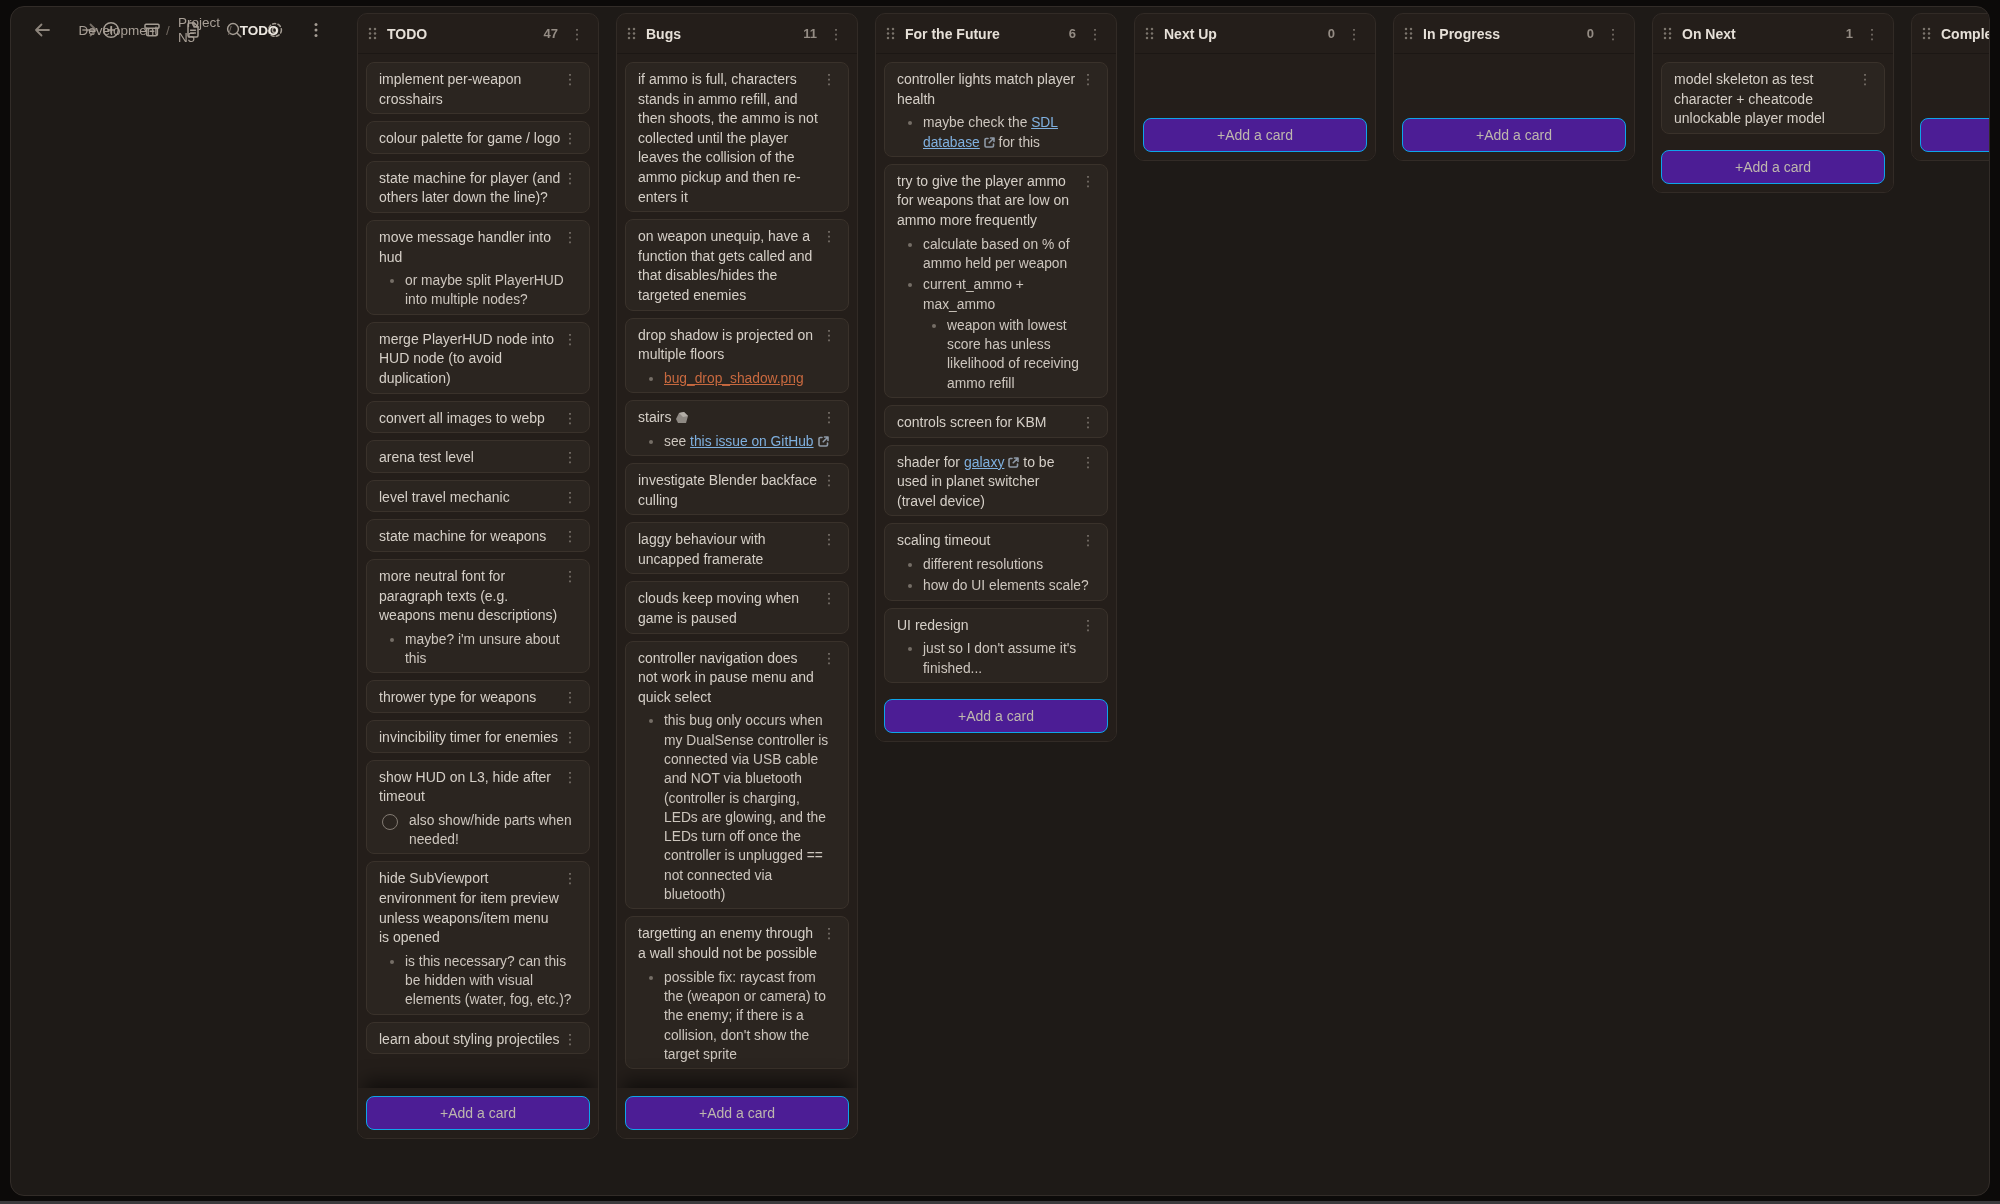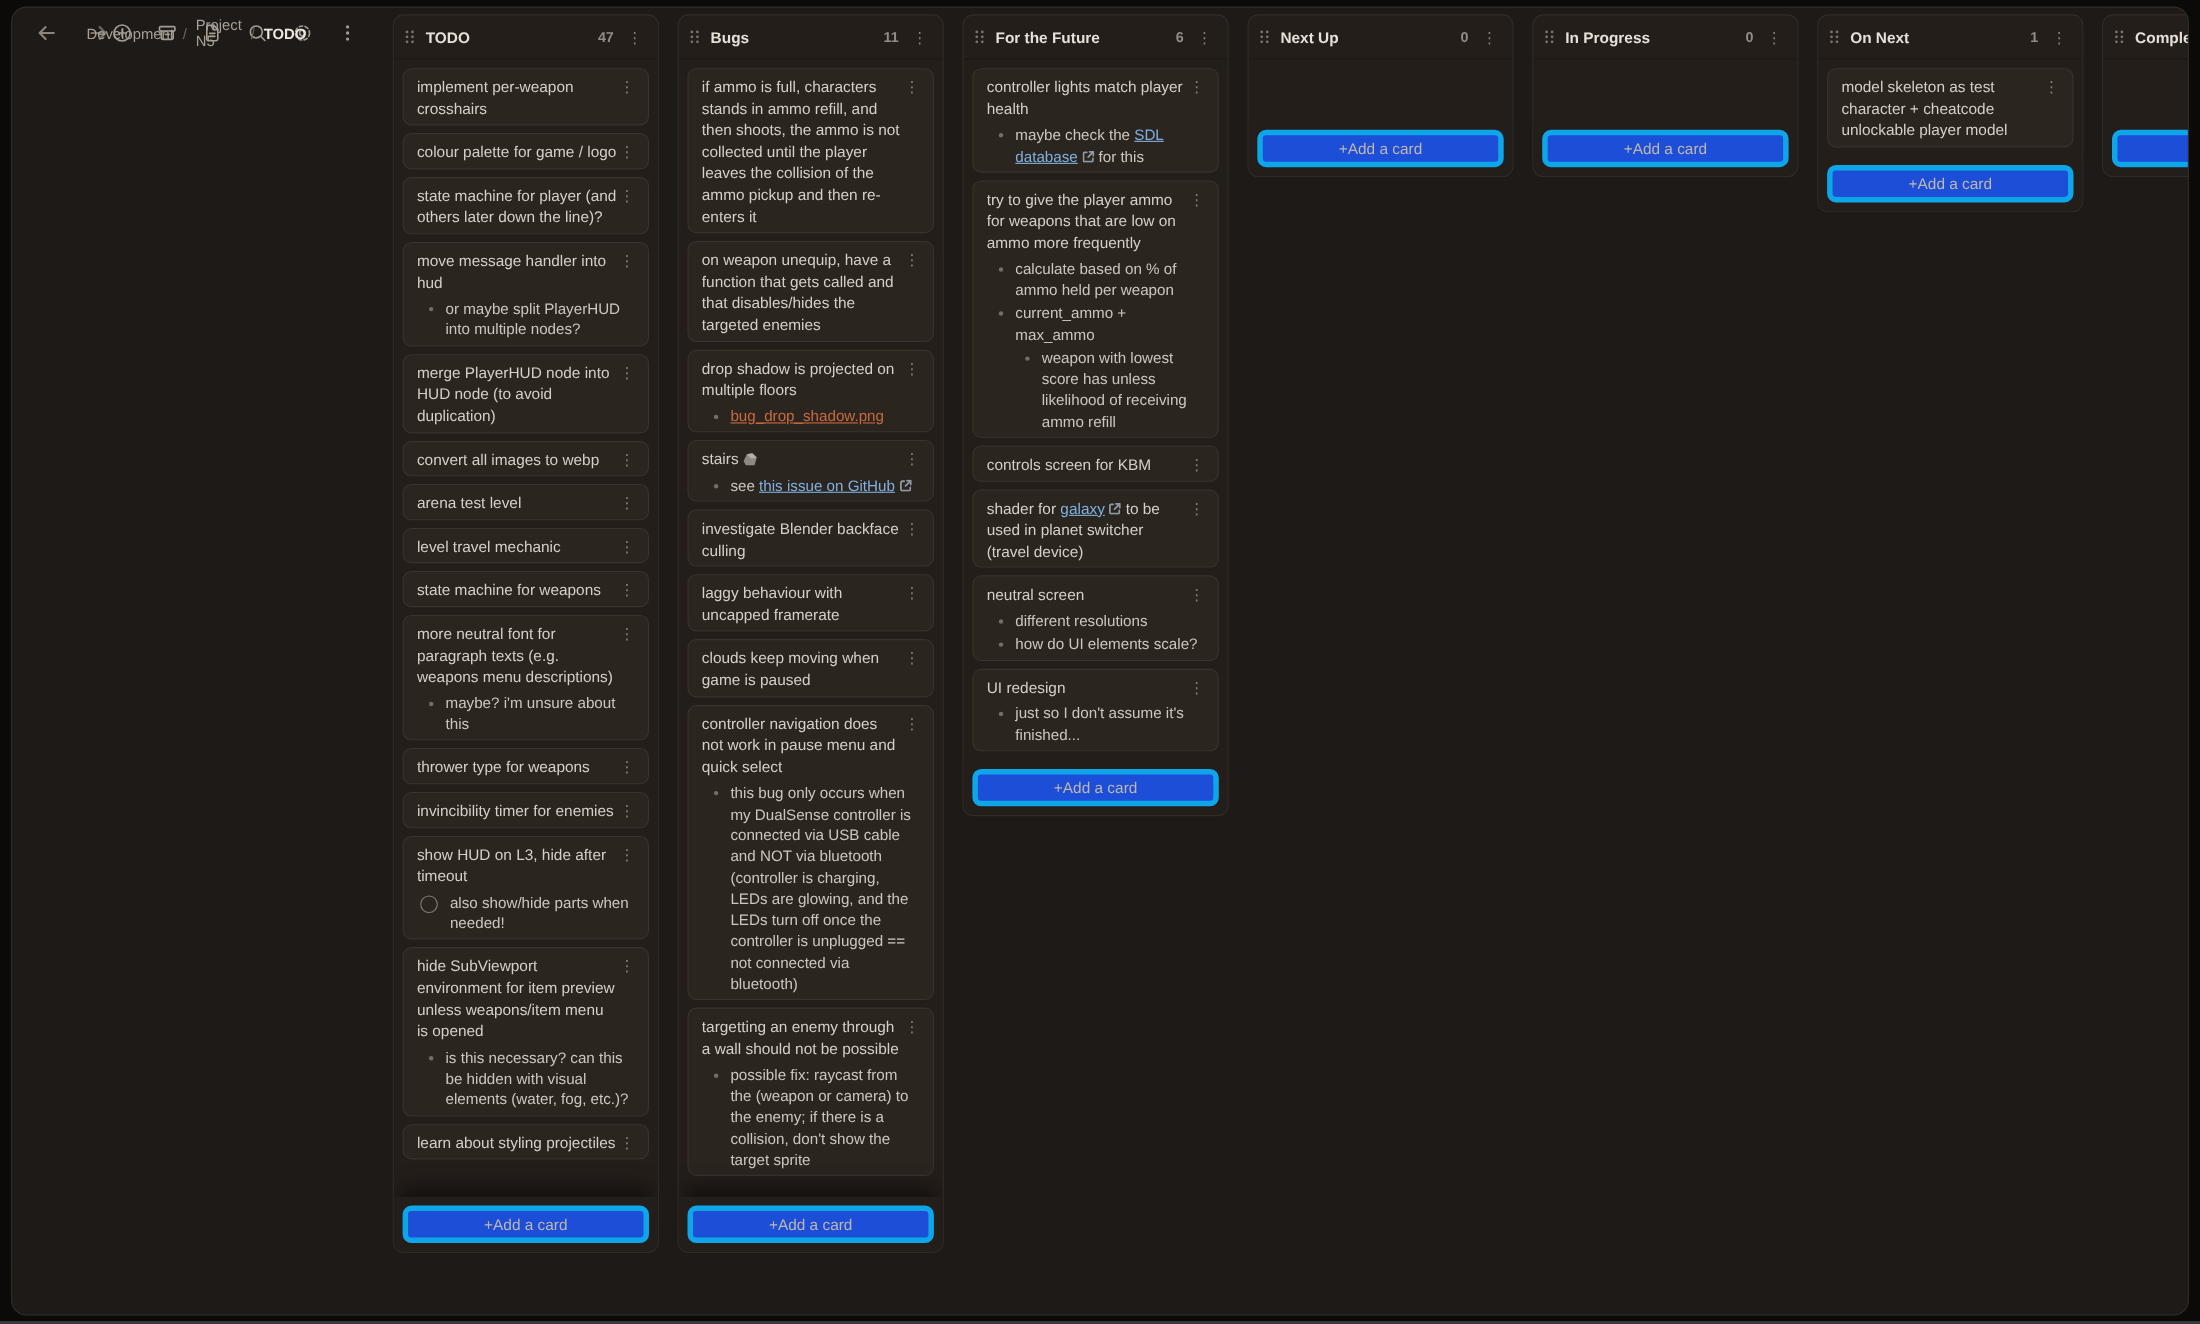--- a/index.html
+++ b/index.html
@@ -91,21 +91,21 @@
   }
   .link-blue{color:var(--link-blue);text-decoration:underline;cursor:pointer;}
   .link-orange{color:var(--link-orange);text-decoration:underline;cursor:pointer;}
   .ext-icon{display:inline-block;width:11px;height:11px;margin-left:4px;color:#8e99a6;vertical-align:-1px;}
   .ext-icon svg{width:100%;height:100%;stroke:currentColor;fill:none;stroke-width:1.6;stroke-linecap:round;stroke-linejoin:round;}
   .rock-icon{display:inline-block;width:14px;height:13px;margin-left:4px;vertical-align:-2px;}
   .col-footer{flex:none;padding:8px;background:#241e1a;position:relative;}
   .column.tall .col-footer{box-shadow:0 -14px 18px -6px rgba(0,0,0,.5);}
   .add-card{
     display:block;width:100%;height:34px;
-    background:#1d4ed8;border:5px solid #0ea5e9;border-radius:8px;
+    background:#4c1d95;border:1px solid #0ea5e9;border-radius:8px;
     color:#beb7ae;font-size:14px;font-family:"Liberation Sans",sans-serif;
     cursor:pointer;
   }
   .bottom-strip{
     position:absolute;left:0;right:0;bottom:0;height:3px;
     background:#3b3a3c;
   }
 </style>
 </head>
 <body>
@@ -384,21 +384,21 @@
             <div class="card-title"><span>controls screen for KBM</span></div>
             <span class="kebab card-kebab">⋮</span>
           </div>
           <div class="card">
             <div class="card-title"><span>shader for </span><span class="link-blue">galaxy</span><span class="ext-icon"><svg viewBox="0 0 11 11">
                   <path d="M4 1.5H2.2A1.2 1.2 0 0 0 1 2.7v6.1A1.2 1.2 0 0 0 2.2 10h6.1a1.2 1.2 0 0 0 1.2-1.2V7M6.5 1h3.5v3.5M9.7 1.3 5.2 5.8"></path>
                 </svg></span><span> to be used in planet switcher (travel device)</span></div>
             <span class="kebab card-kebab">⋮</span>
           </div>
           <div class="card">
-            <div class="card-title"><span>neutral screen</span></div>
+            <div class="card-title"><span>scaling timeout</span></div>
             <span class="kebab card-kebab">⋮</span>
             <div class="bullets">
               <div class="bullet"><span>different resolutions</span></div>
               <div class="bullet"><span>how do UI elements scale?</span></div>
             </div>
           </div>
           <div class="card">
             <div class="card-title"><span>UI redesign</span></div>
             <span class="kebab card-kebab">⋮</span>
             <div class="bullets">

